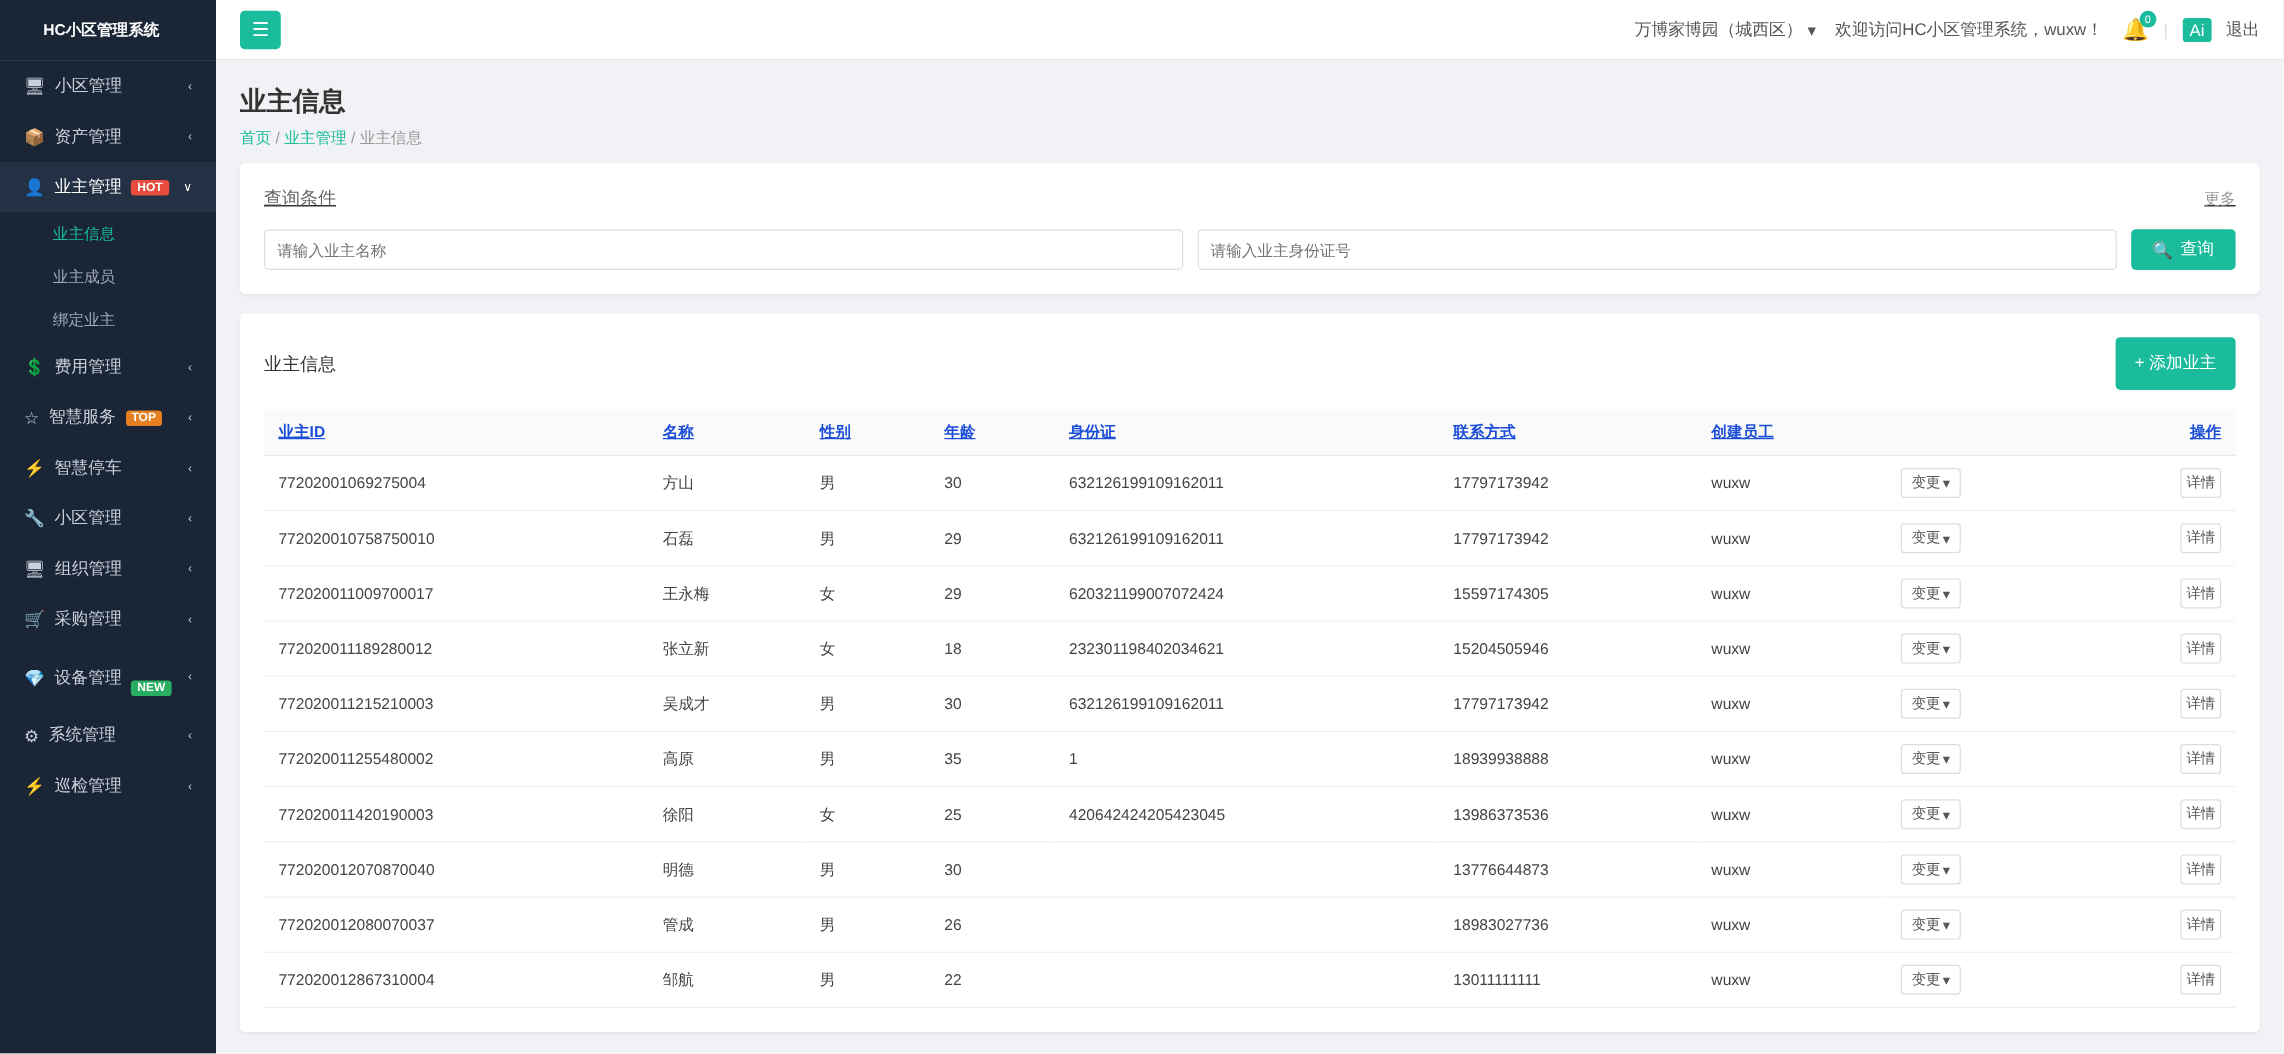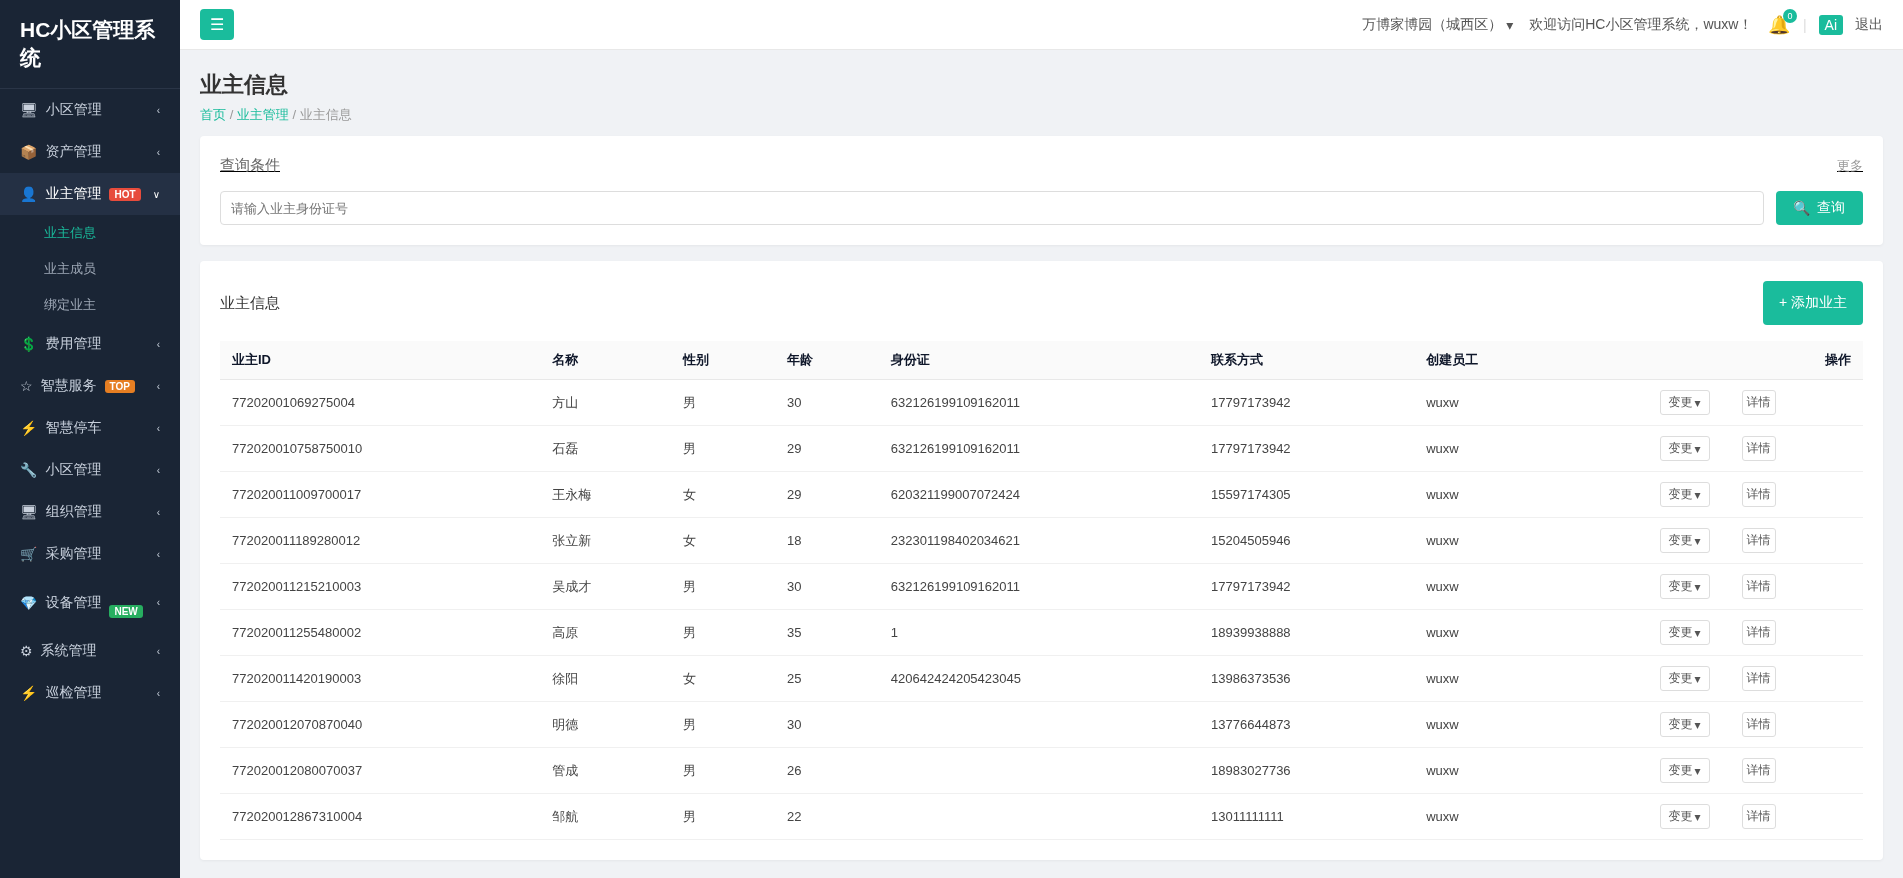--- a/index.html
+++ b/index.html
@@ -10,22 +10,22 @@
       width: 180px;
       min-width: 180px;
       background: #1a2535;
       color: #c8d0dc;
       display: flex;
       flex-direction: column;
       overflow-y: auto;
       height: 100vh;
     }
     #sidebar .logo {
-      padding: 16px 20px;
-      font-size: 21px;
+      padding: 16px 36px;
+      font-size: 13px;
       font-weight: bold;
       color: #fff;
       background: #1a2535;
       border-bottom: 1px solid #2a3547;
     }
     .sidebar-menu-item {
       display: flex;
       align-items: center;
       justify-content: space-between;
       padding: 12px 20px;
@@ -163,24 +163,25 @@
       cursor: pointer;
       font-size: 14px;
       display: flex; align-items: center; gap: 4px;
     }
 
     table { width: 100%; border-collapse: collapse; font-size: 13px; }
     thead tr { border-bottom: 1px solid #e8e8e8; }
     thead th {
       text-align: left;
       padding: 10px 12px;
-      color: #0f172a;
+      color: #1d4ed8;
       font-weight: 600;
       background: #fafafa;
       font-size: 13px;
+      text-decoration: underline;
     }
     tbody tr { border-bottom: 1px solid #f0f0f0; }
     tbody td { padding: 10px 12px; color: #444; font-size: 13px; }
 
     .action-btn {
       background: #fff;
       border: 1px solid #ddd;
       border-radius: 3px;
       padding: 3px 8px;
       font-size: 12px;
@@ -191,21 +192,21 @@
     .action-detail {
       background: #fff;
       border: 1px solid #ddd;
       border-radius: 3px;
       padding: 3px 4px;
       font-size: 12px;
       cursor: pointer;
       color: #555;
       margin-left: 4px;
     }
-    .action-cell { display: flex; align-items: center; justify-content: center; gap: 28px; }
+    .action-cell { display: flex; align-items: center; justify-content: space-between; gap: 28px; }
   </style>
 </head>
 <body>
 
 <div id="sidebar">
   <div class="logo">HC小区管理系统</div>
 
   <div class="sidebar-menu-item">
     <div class="left">
       <span>🖥</span>
@@ -344,20 +345,21 @@
       <span> / </span>
       <span>业主信息</span>
     </div>
 
     <div class="card">
       <div class="search-header">
         <span class="search-header-title">查询条件</span>
         <span class="search-more">更多</span>
       </div>
       <div class="search-row">
+        <input class="search-input" placeholder="请输入业主名称" style="">
         <input class="search-input" placeholder="请输入业主身份证号" style="">
         <button class="search-btn">
           <span>🔍</span>
           <span>查询</span>
         </button>
       </div>
     </div>
 
     <div class="card">
       <div class="table-header">

